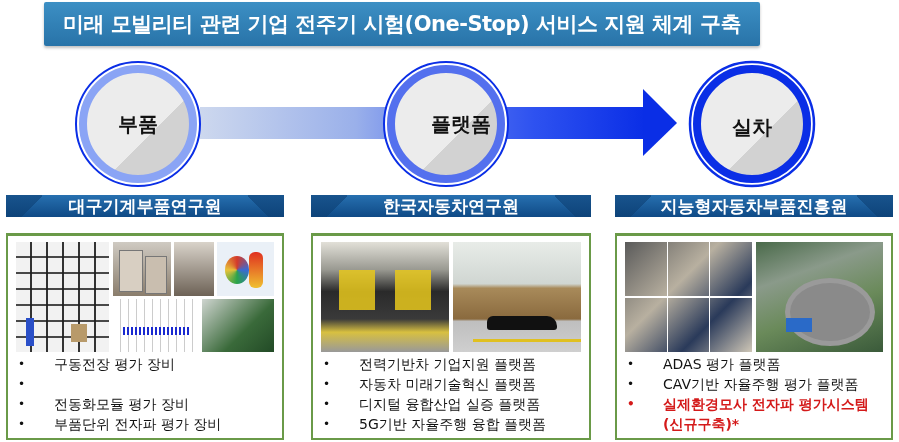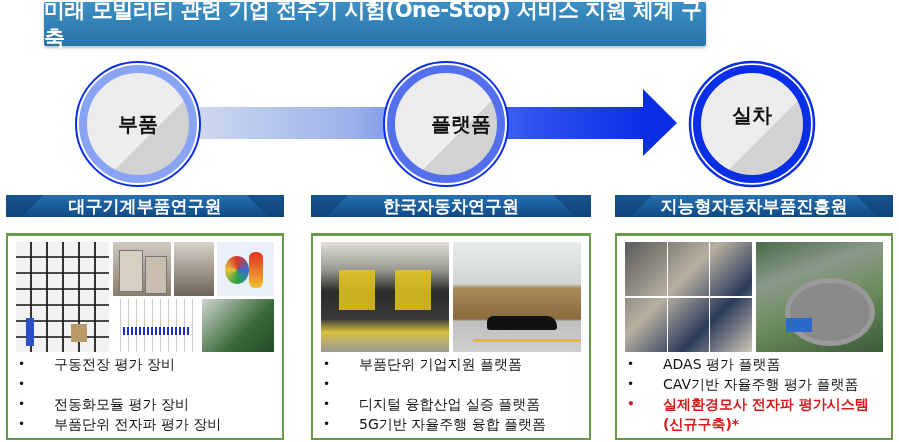--- a/index.html
+++ b/index.html
@@ -1,18 +1,18 @@
 <!DOCTYPE html>
 <html><head>
 <meta charset="utf-8">
 <style>
   html, body { margin:0; padding:0; }
   body { width:899px; height:442px; background:#ffffff; position:relative; overflow:hidden;
          font-family:"DejaVu Sans", "Liberation Sans", sans-serif; }
-  .title-bar { position:absolute; left:44px; top:2px; width:662px; height:44px;
+  .title-bar { position:absolute; left:44px; top:2px; width:716px; height:44px;
     background:linear-gradient(#3c8fc4,#2873a8); border-radius:2px;
     box-shadow:0 2px 3px rgba(0,0,0,0.25); display:flex; align-items:center; justify-content:center; }
   .title-bar span { color:#fff; font-size:21px; font-weight:bold; letter-spacing:-0.5px; }
   .flow { position:absolute; left:0; top:55px; width:804px; height:140px; }
   .node-label { position:absolute; transform:translate(-50%,-50%); font-size:20px; font-weight:bold; color:#111; }
   .panel { position:absolute; top:195px; width:278px; height:245px; }
   .panel-head { position:absolute; left:0; top:0; right:0; height:22px;
     background:linear-gradient(#2770b0,#0f4a86); display:flex; align-items:center; justify-content:center; overflow:hidden; }
   .panel-head::before, .panel-head::after { content:""; position:absolute; top:0; width:36px; height:38px; }
   .panel-head::before { left:0; background:linear-gradient(135deg,#0c3d70 0%,#0c3d70 50%,transparent 51%); opacity:0.55; }
@@ -64,21 +64,21 @@
       <circle cx="446" cy="124" r="55" fill="url(#face)" stroke="#5470ee" stroke-width="8"></circle>
     </g>
 
     <g>
       <circle cx="752" cy="124" r="62" fill="#fff" stroke="#0a2ee6" stroke-width="2.5"></circle>
       <circle cx="752" cy="124" r="55" fill="url(#face)" stroke="#0a2ee6" stroke-width="8"></circle>
     </g>
   </svg>
   <div class="node-label" style="left:138px; top:69px;">부품</div>
   <div class="node-label" style="left:446px; top:69px;margin-left:15px;">플랫폼</div>
-  <div class="node-label" style="left:752px; top:60px;">실차</div>
+  <div class="node-label" style="left:752px; top:72px;">실차</div>
 </div>
 
 <div class="panel" style="left:6px;">
   <div class="panel-head">
     <span>대구기계부품연구원</span>
   </div>
   <div class="panel-body">
     <div class="photos">
       <div class="ph" style="flex:1.1; background:repeating-linear-gradient(90deg,#f2f2f2 0 14px,#333 14px 16px),#ddd;">
         <div style="position:absolute;inset:0;background:repeating-linear-gradient(0deg,transparent 0 14px,rgba(30,30,30,.8) 14px 16px);"></div>
@@ -136,24 +136,25 @@
         <div style="position:absolute;right:18px;top:28px;width:36px;height:40px;background:#e8c81c;opacity:.85;"></div>
       </div>
       <div class="ph" style="background:linear-gradient(#e8ece8 0%,#d0d6d2 38%,#a88a5a 42%,#8a6a3e 70%,#bfbfbf 72%,#cfcfcf 100%);">
         <div style="position:absolute;left:34px;top:74px;width:70px;height:14px;background:#111;border-radius:6px 10px 3px 3px;"></div>
         <div style="position:absolute;left:20px;bottom:10px;width:110px;height:3px;background:#e0c020;"></div>
       </div>
     </div>
     <ul class="list">
       <li>
           <span class="b">•</span>
-          <span>부품단위 기업지원 플랫폼</span>
+          <span>전력기반차 기업지원 플랫폼</span>
         </li>
       <li>
           <span class="b">•</span>
+          <span>자동차 미래기술혁신 플랫폼</span>
         </li>
       <li>
           <span class="b">•</span>
           <span>디지털 융합산업 실증 플랫폼</span>
         </li>
       <li>
           <span class="b">•</span>
           <span>5G기반 자율주행 융합 플랫폼</span>
         </li>
     </ul>

